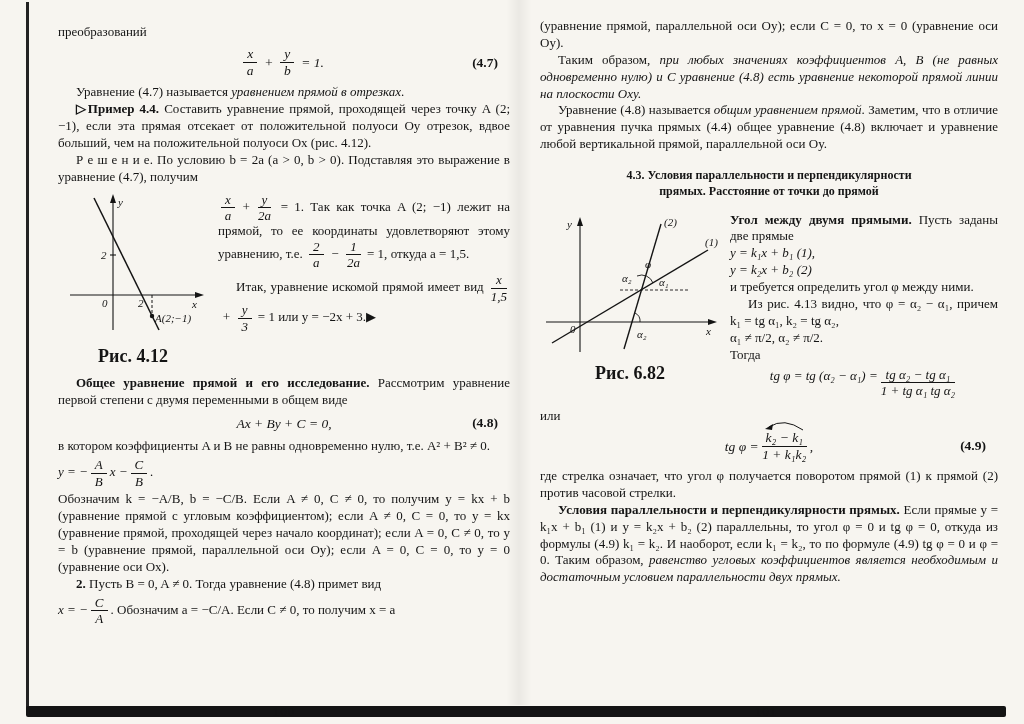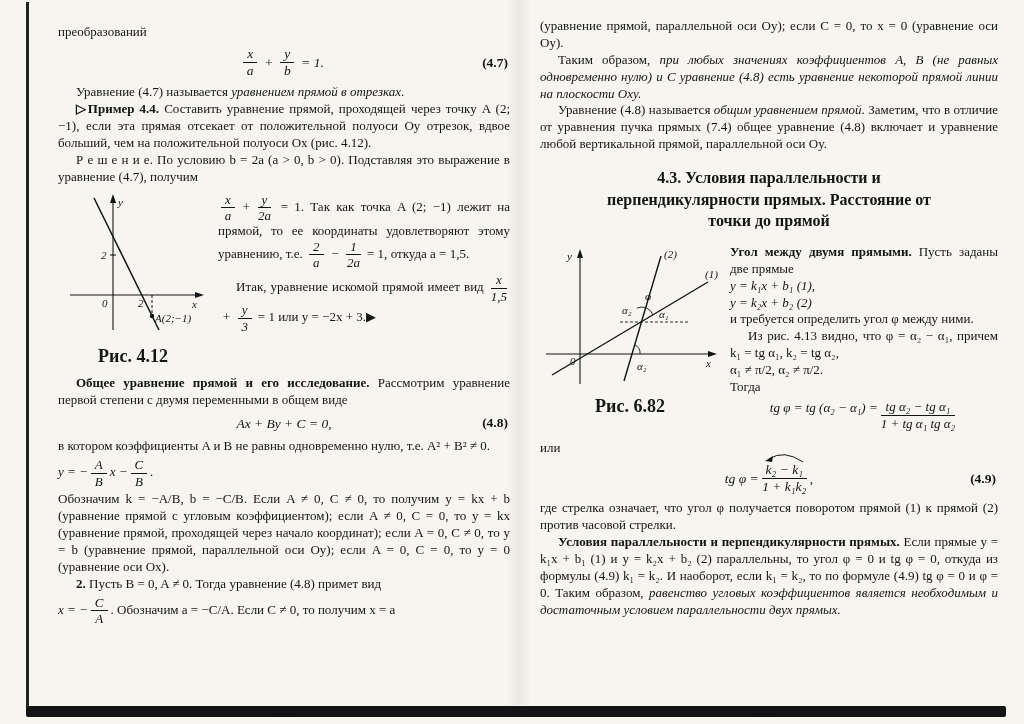--- a/index.html
+++ b/index.html
@@ -27,39 +27,39 @@
   .para { text-indent:18px; }
   .noindent { text-indent:0; }
   .it { font-style:italic; }
   .lead { font-weight:bold; }
   .math { font-style:italic; }
 
   .eqrow {
     position:relative; display:flex; align-items:center; justify-content:center;
     margin:6px 0; font-style:italic; font-size:13.5px; text-indent:0;
   }
-  .eqtag { position:absolute; right:2px; top:50%; transform:translateY(-50%);
+  .eqtag { position:absolute; right:12px; top:50%; transform:translateY(-50%);
            font-style:normal; font-weight:bold; }
   .eqcenter { display:flex; align-items:flex-start; justify-content:center;
               margin:4px 0; font-style:italic; text-indent:0; }
   .mline { margin:3px 0; }
   .op { margin:0 4px; font-style:italic; }
 
   .frac { display:inline-block; vertical-align:middle; text-align:center;
           line-height:1.05; margin:0 3px; text-indent:0; font-style:italic; }
   .frac .num { display:block; padding:0 4px 1px; border-bottom:1px solid #141414; position:relative; }
   .frac .den { display:block; padding-top:1px; }
   .arc-arrow { position:absolute; top:-11px; left:50%; transform:translateX(-50%); }
 
   .fig-row { display:flex; gap:10px; margin:4px 0 6px; }
   .fig-col { flex:0 0 auto; text-align:center; }
   .beside { flex:1 1 auto; }
   .fig-caption { font-weight:bold; font-size:18px; margin-top:1px; text-align:center; }
 
-  .heading { font-weight:bold; text-align:center; font-size:16px; line-height:1.35;
+  .heading { font-weight:bold; text-align:center; font-size:12px; line-height:1.35;
              max-width:330px; margin:14px auto 12px; text-indent:0; }
 
   .flabel { font:italic 11px "Liberation Serif", serif; fill:#141414; }
   svg line, svg path { stroke:#141414; }
 
   .page-num { position:absolute; width:452px; text-align:center; top:704px;
               font-size:13px; letter-spacing:1px; }
   .page-num-left  { left:58px; }
   .page-num-right { left:540px; }
 </style>
@@ -158,21 +158,21 @@
 </div>
 
 <div class="page-num page-num-left">100</div>
 
 <div class="page page-right">
 
   <p class="noindent">(уравнение прямой, параллельной оси Oy); если C = 0, то x = 0 (уравнение оси Oy).</p>
 
   <p class="para"><span>Таким образом, </span><span class="it">при любых значениях коэффициентов A, B (не равных одновременно нулю) и C уравнение (4.8) есть уравнение некоторой прямой линии на плоскости Oxy.</span></p>
 
-  <p class="para"><span>Уравнение (4.8) называется </span><span class="it">общим уравнением прямой</span><span>. Заметим, что в отличие от уравнения пучка прямых (7.4) общее уравнение (4.8) включает и уравнение любой вертикальной прямой, параллельной оси Oy.</span></p>
+  <p class="para"><span>Уравнение (4.8) называется </span><span class="it">общим уравнением прямой</span><span>. Заметим, что в отличие от уравнения пучка прямых (4.4) общее уравнение (4.8) включает и уравнение любой вертикальной прямой, параллельной оси Oy.</span></p>
 
   <div class="heading">4.3. Условия параллельности и перпендикулярности прямых. Расстояние от точки до прямой</div>
 
   <div class="fig-row">
     <div class="fig-col" style="width:180px">
       <svg width="180" height="145" viewBox="0 0 180 145">
         <g stroke-width="1.1">
           <line x1="40" y1="140" x2="40" y2="10"></line>
           <polygon points="40,5 37,14 43,14" fill="#141414" stroke="none"></polygon>
           <line x1="6" y1="110" x2="172" y2="110"></line>

